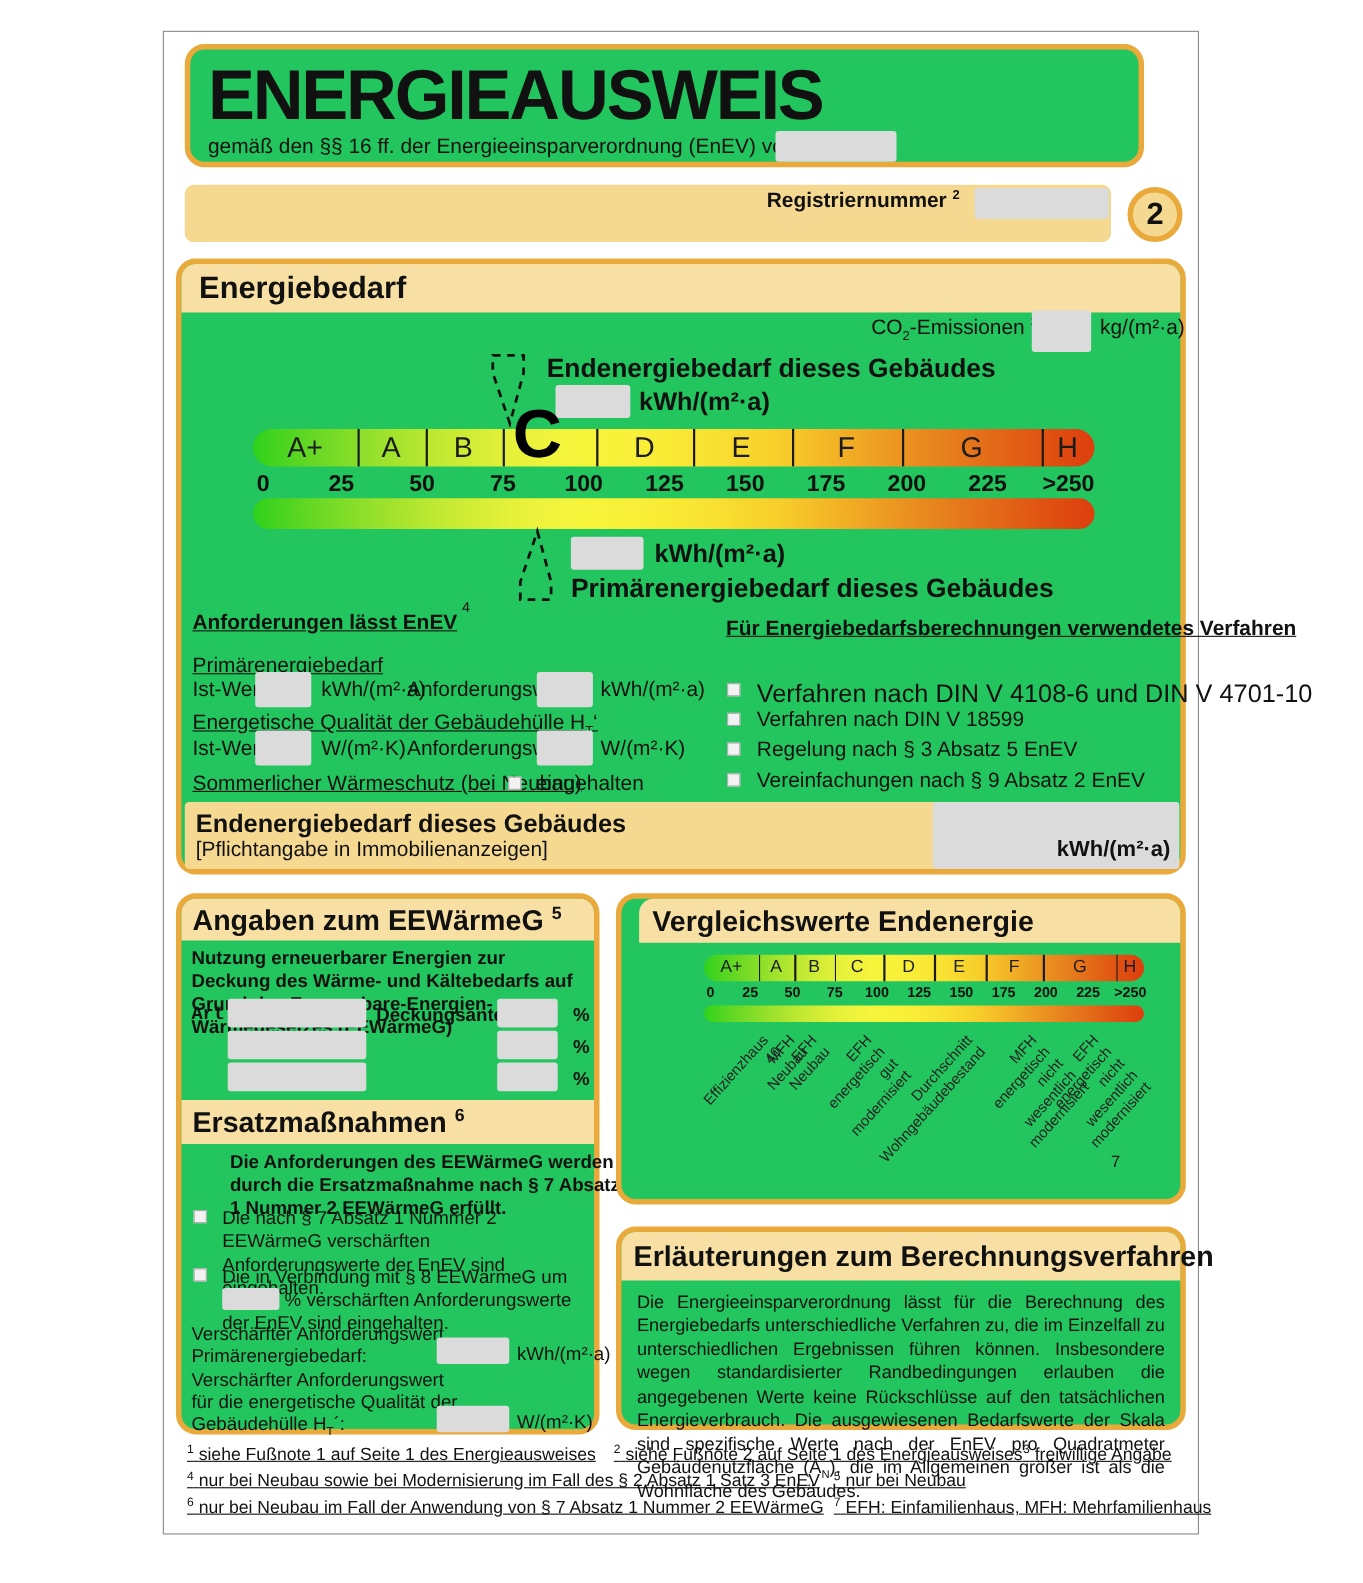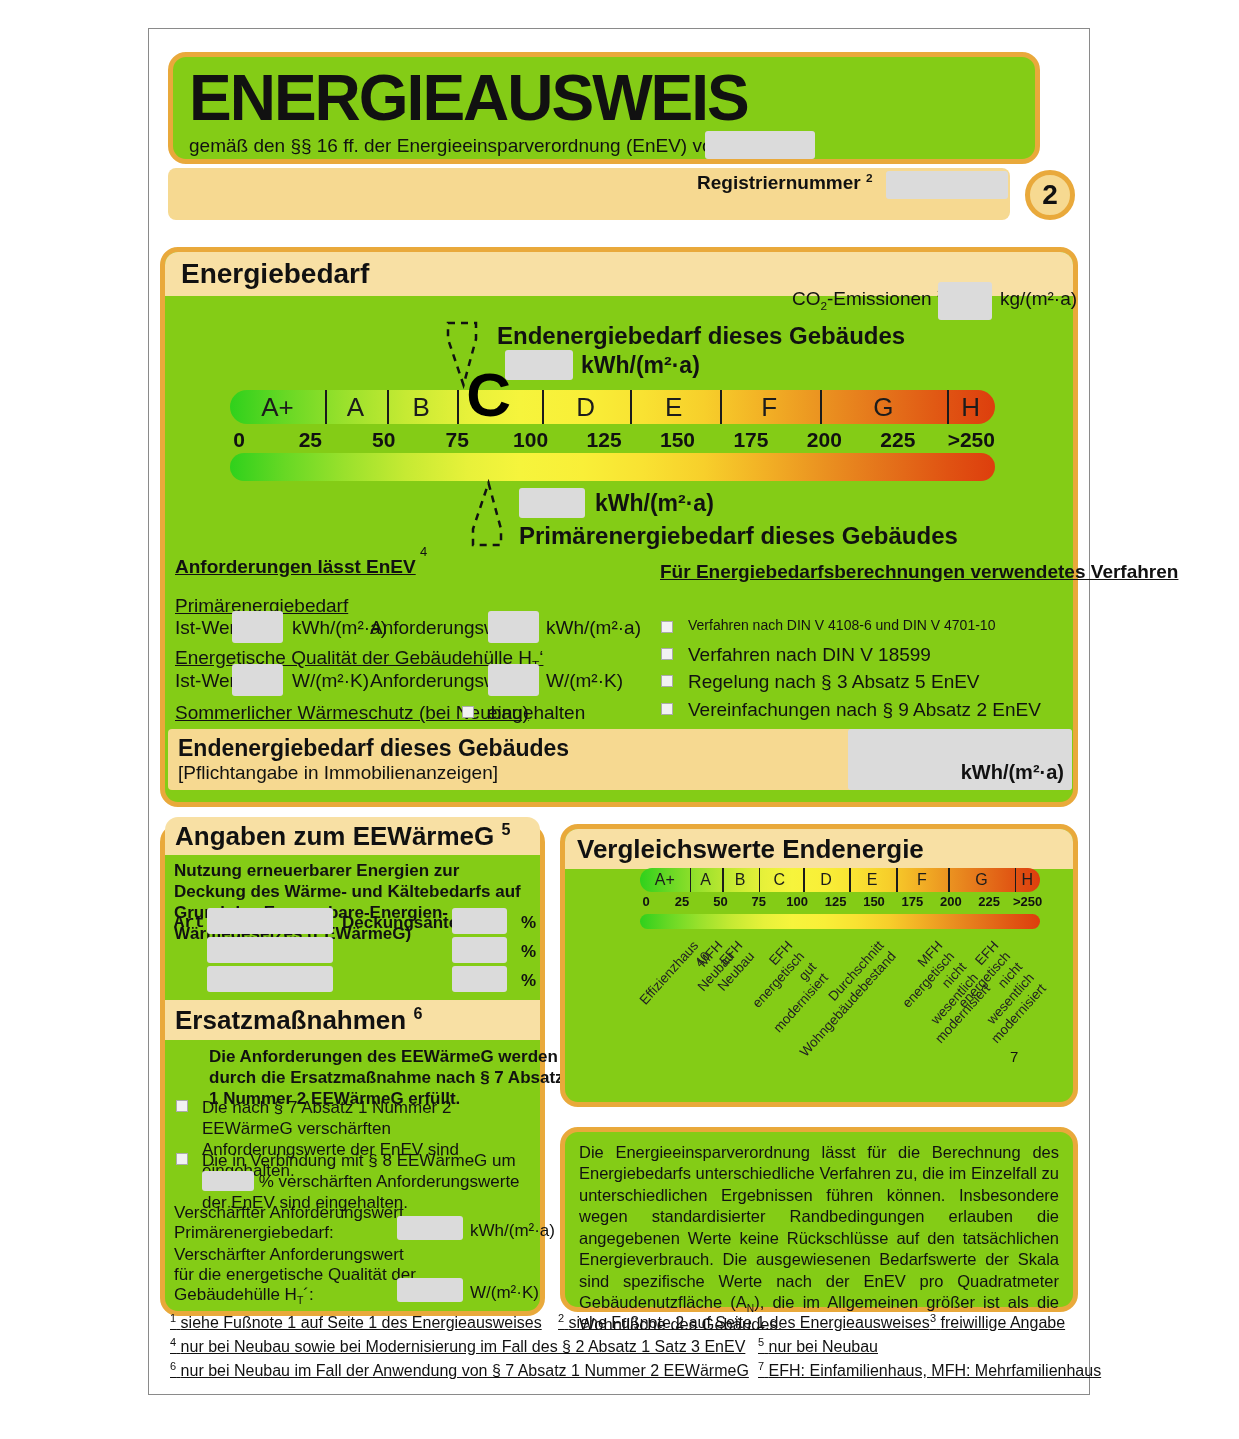--- a/index.html
+++ b/index.html
@@ -5,21 +5,21 @@
   :root{
     --gold:#E9A93B; --tan:#F8E0A4; --band:#F6D991; --ph:#DBDBDB;
     --grad:linear-gradient(90deg,#2fd11c 0%,#66d824 7%,#9ae12c 15%,#c6ea33 23%,#e7f13a 31%,#f6f43c 38%,#f9ef38 46%,#f9e232 54%,#f7cf2b 62%,#f2b025 70%,#ea9020 78%,#e4711a 86%,#e05212 94%,#dd3e0d 100%);
   }
   *{box-sizing:border-box; margin:0; padding:0;}
   html,body{background:#fff;}
   body{width:1239px;height:1439px;position:relative;font-family:"Liberation Sans",sans-serif;color:#111;}
   .abs{position:absolute;}
   .b{font-weight:bold;}
   .u{text-decoration:underline;}
-  .goldbox{border:5px solid var(--gold);border-radius:18px;background:#84cc16;margin-top:12px;}
+  .goldbox{border:5px solid var(--gold);border-radius:18px;background:#22c55e;}
   .tanhead{background:var(--tan);border-radius:13px 13px 0 0;display:flex;align-items:center;}
   .ph{background:var(--ph);border-radius:3px;}
   .cb{display:inline-block;width:12px;height:12px;border:1px solid #ababab;background:#f2f2f2;flex:none;}
   sup.fn{font-size:62%;vertical-align:super;line-height:0;}
   sub.sb{font-size:62%;vertical-align:sub;line-height:0;}
   
   .band{background:var(--grad);border-radius:17px;}
   .band .sep{position:absolute;top:0;bottom:0;width:2px;background:#1b1b1b;}
   .band .cl{position:absolute;top:50%;transform:translate(-50%,-50%);font-size:26px;color:#1c1c1c;}
   .band .bigC{position:absolute;top:-28px;transform:translateX(-50%);font-size:62px;font-weight:bold;color:#000;height:auto;line-height:1.05;}
@@ -148,21 +148,21 @@
 <span class="abs" style="left:370px;top:670px;font-size:19px;">Anforderungswert</span>
 <span class="abs ph" style="left:488px;top:664px;width:51px;height:32px;"></span>
 <span class="abs" style="left:546px;top:670px;font-size:19px;">W/(m²·K)</span>
 
 <span class="abs u" style="left:175px;top:702px;font-size:19px;">Sommerlicher Wärmeschutz (bei Neubau)</span>
 <span class="abs cb" style="left:462px;top:706px;"></span>
 <span class="abs" style="left:487px;top:702px;font-size:19px;">eingehalten</span>
 
 <span class="abs b u" style="left:660px;top:561px;font-size:19px;">Für Energiebedarfsberechnungen verwendetes Verfahren</span>
 <span class="abs cb" style="left:661px;top:621px;"></span>
-<span class="abs" style="left:688px;top:617px;font-size:14px;">Verfahren nach DIN V 4108-6 und DIN V 4701-10</span>
+<span class="abs" style="left:688px;top:617px;font-size:23px;">Verfahren nach DIN V 4108-6 und DIN V 4701-10</span>
 <span class="abs cb" style="left:661px;top:648px;"></span>
 <span class="abs" style="left:688px;top:644px;font-size:19px;">Verfahren nach DIN V 18599</span>
 <span class="abs cb" style="left:661px;top:675px;"></span>
 <span class="abs" style="left:688px;top:671px;font-size:19px;">Regelung nach § 3 Absatz 5 EnEV</span>
 <span class="abs cb" style="left:661px;top:703px;"></span>
 <span class="abs" style="left:688px;top:699px;font-size:19px;">Vereinfachungen nach § 9 Absatz 2 EnEV</span>
 
 <div class="abs" style="left:168px;top:729px;width:904px;height:61px;background:var(--band);border-radius:4px;">
   <span class="abs b" style="left:10px;top:6px;font-size:23px;">Endenergiebedarf dieses Gebäudes</span>
   <span class="abs" style="left:10px;top:33px;font-size:19px;">[Pflichtangabe in Immobilienanzeigen]</span>
@@ -214,21 +214,21 @@
 <span class="abs" style="left:470px;top:1221px;font-size:17px;">kWh/(m²·a)</span>
 
 <span class="abs" style="left:174px;top:1245px;font-size:17px;">Verschärfter Anforderungswert</span>
 <span class="abs" style="left:174px;top:1265px;font-size:17px;">für die energetische Qualität der</span>
 <span class="abs" style="left:174px;top:1285px;font-size:17px;">
   <span>Gebäudehülle H</span><sub class="sb">T</sub><span>´:</span>
 </span>
 <span class="abs ph" style="left:397px;top:1278px;width:66px;height:24px;"></span>
 <span class="abs" style="left:470px;top:1283px;font-size:17px;">W/(m²·K)</span>
 
-<div class="abs goldbox" style="left:560px;top:812px;width:518px;height:283px;">
+<div class="abs goldbox" style="left:560px;top:812px;width:518px;height:283px;padding-left:16px;">
   <div class="tanhead" style="height:40px;">
     <span class="b" style="font-size:26px;padding-left:12px;">Vergleichswerte Endenergie</span>
   </div>
 </div>
 
 <div class="abs band small" style="left:640px;top:868px;width:400px;height:24px;">
   <span class="sep" style="left:12.4%;"></span>
   <span class="sep" style="left:20.5%;"></span>
   <span class="sep" style="left:29.7%;"></span>
   <span class="sep" style="left:40.8%;"></span>
@@ -286,20 +286,23 @@
 wesentlich modernisiert</span>
     </span>
   <span class="rlabel-anchor" style="left:87.5%;">
       <span class="rlabel">EFH energetisch nicht
 wesentlich modernisiert</span>
     </span>
 </div>
 <span class="abs" style="left:1010px;top:1048px;font-size:15px;">7</span>
 
 <div class="abs goldbox" style="left:560px;top:1115px;width:518px;height:185px;">
+  <div class="tanhead" style="height:44px;">
+    <span class="b" style="font-size:26px;padding-left:11px;white-space:nowrap;">Erläuterungen zum Berechnungsverfahren</span>
+  </div>
   <div style="margin:10px 14px 0 14px;font-size:16.5px;line-height:1.3;text-align:justify;">
     <span>Die Energieeinsparverordnung lässt für die Berechnung des Energiebedarfs unterschiedliche Verfahren zu, die im Einzelfall zu unterschiedlichen Ergebnissen führen können. Insbesondere wegen standardisierter Randbedingungen erlauben die angegebenen Werte keine Rückschlüsse auf den tatsächlichen Energieverbrauch. Die ausgewiesenen Bedarfswerte der Skala sind spezifische Werte nach der EnEV pro Quadratmeter Gebäudenutzfläche (A</span><sub class="sb">N</sub><span>), die im Allgemeinen größer ist als die Wohnfläche des Gebäudes.</span>
   </div>
 </div>
 
 <span class="abs fnote" style="left:170px;top:1312px;"><sup>1</sup> <span>siehe Fußnote 1 auf Seite 1 des Energieausweises</span></span>
 <span class="abs fnote" style="left:558px;top:1312px;"><sup>2</sup> <span>siehe Fußnote 2 auf Seite 1 des Energieausweises</span></span>
 <span class="abs fnote" style="left:930px;top:1312px;"><sup>3</sup> <span>freiwillige Angabe</span></span>
 <span class="abs fnote" style="left:170px;top:1336px;"><sup>4</sup> <span>nur bei Neubau sowie bei Modernisierung im Fall des § 2 Absatz 1 Satz 3 EnEV</span></span>
 <span class="abs fnote" style="left:758px;top:1336px;"><sup>5</sup> <span>nur bei Neubau</span></span>

